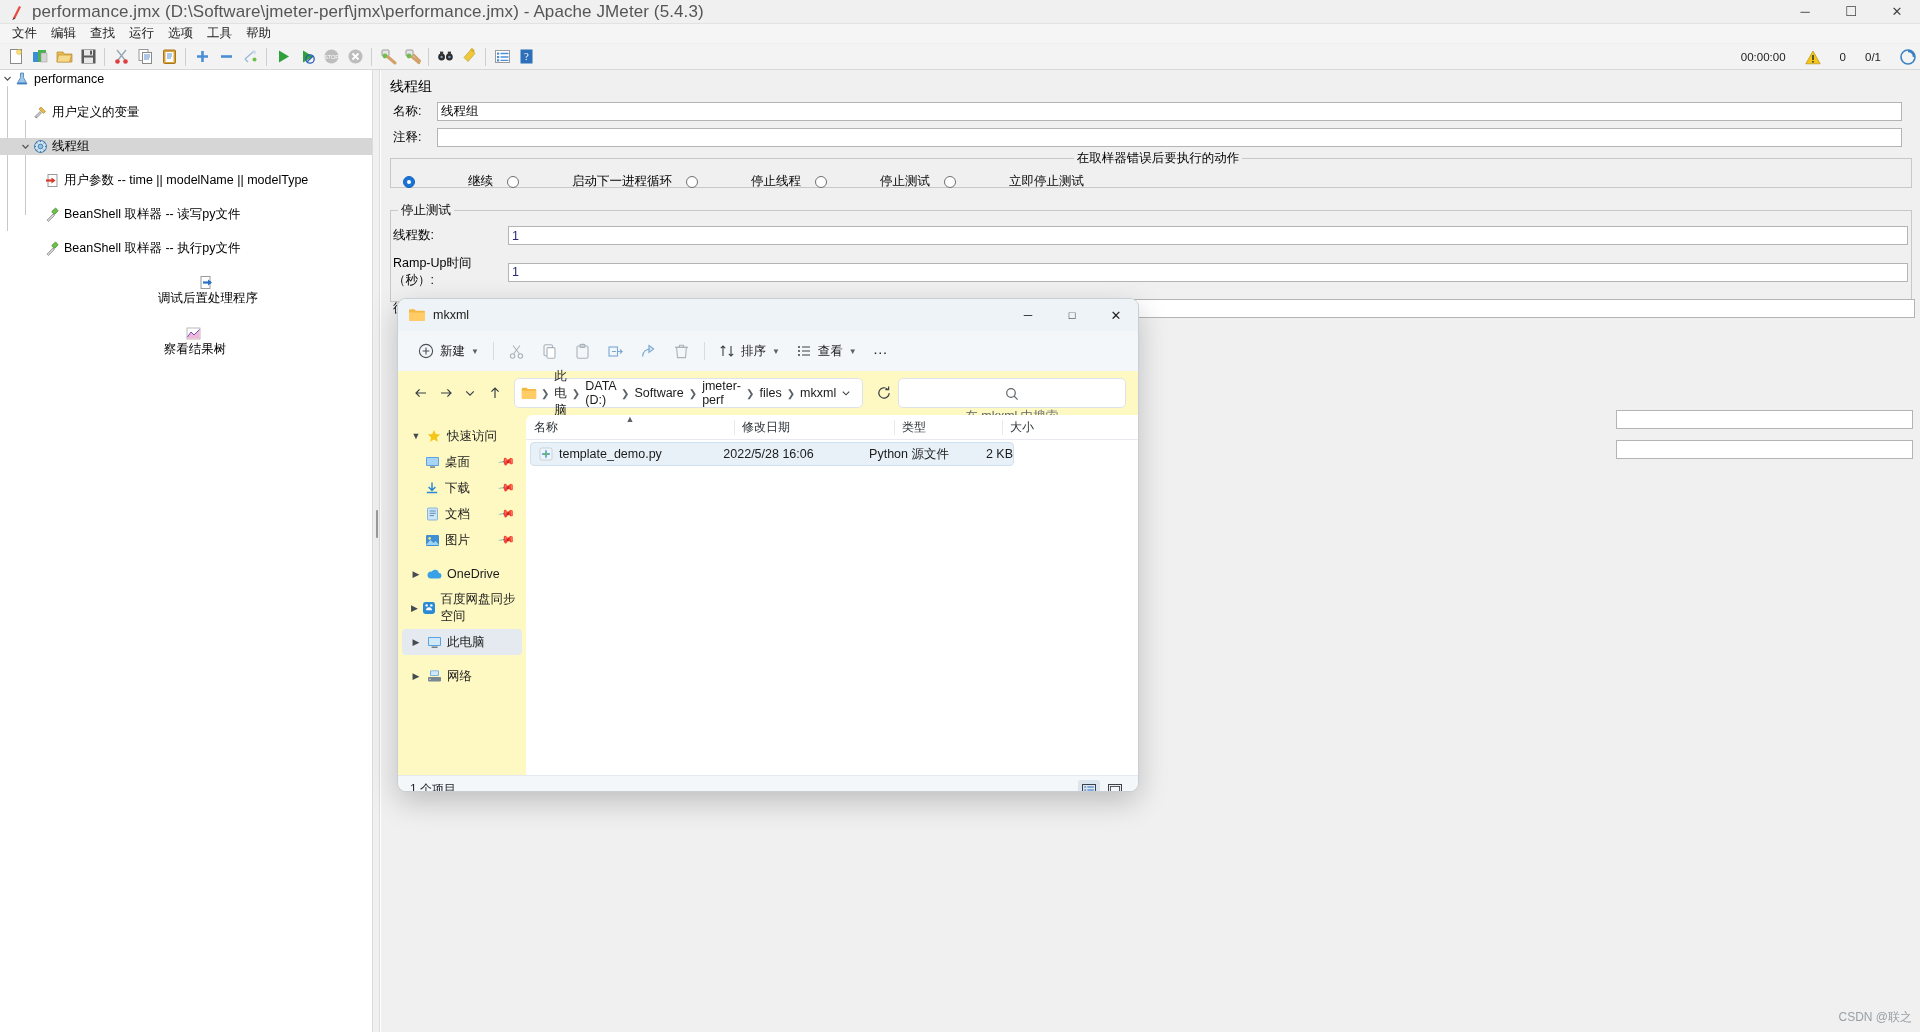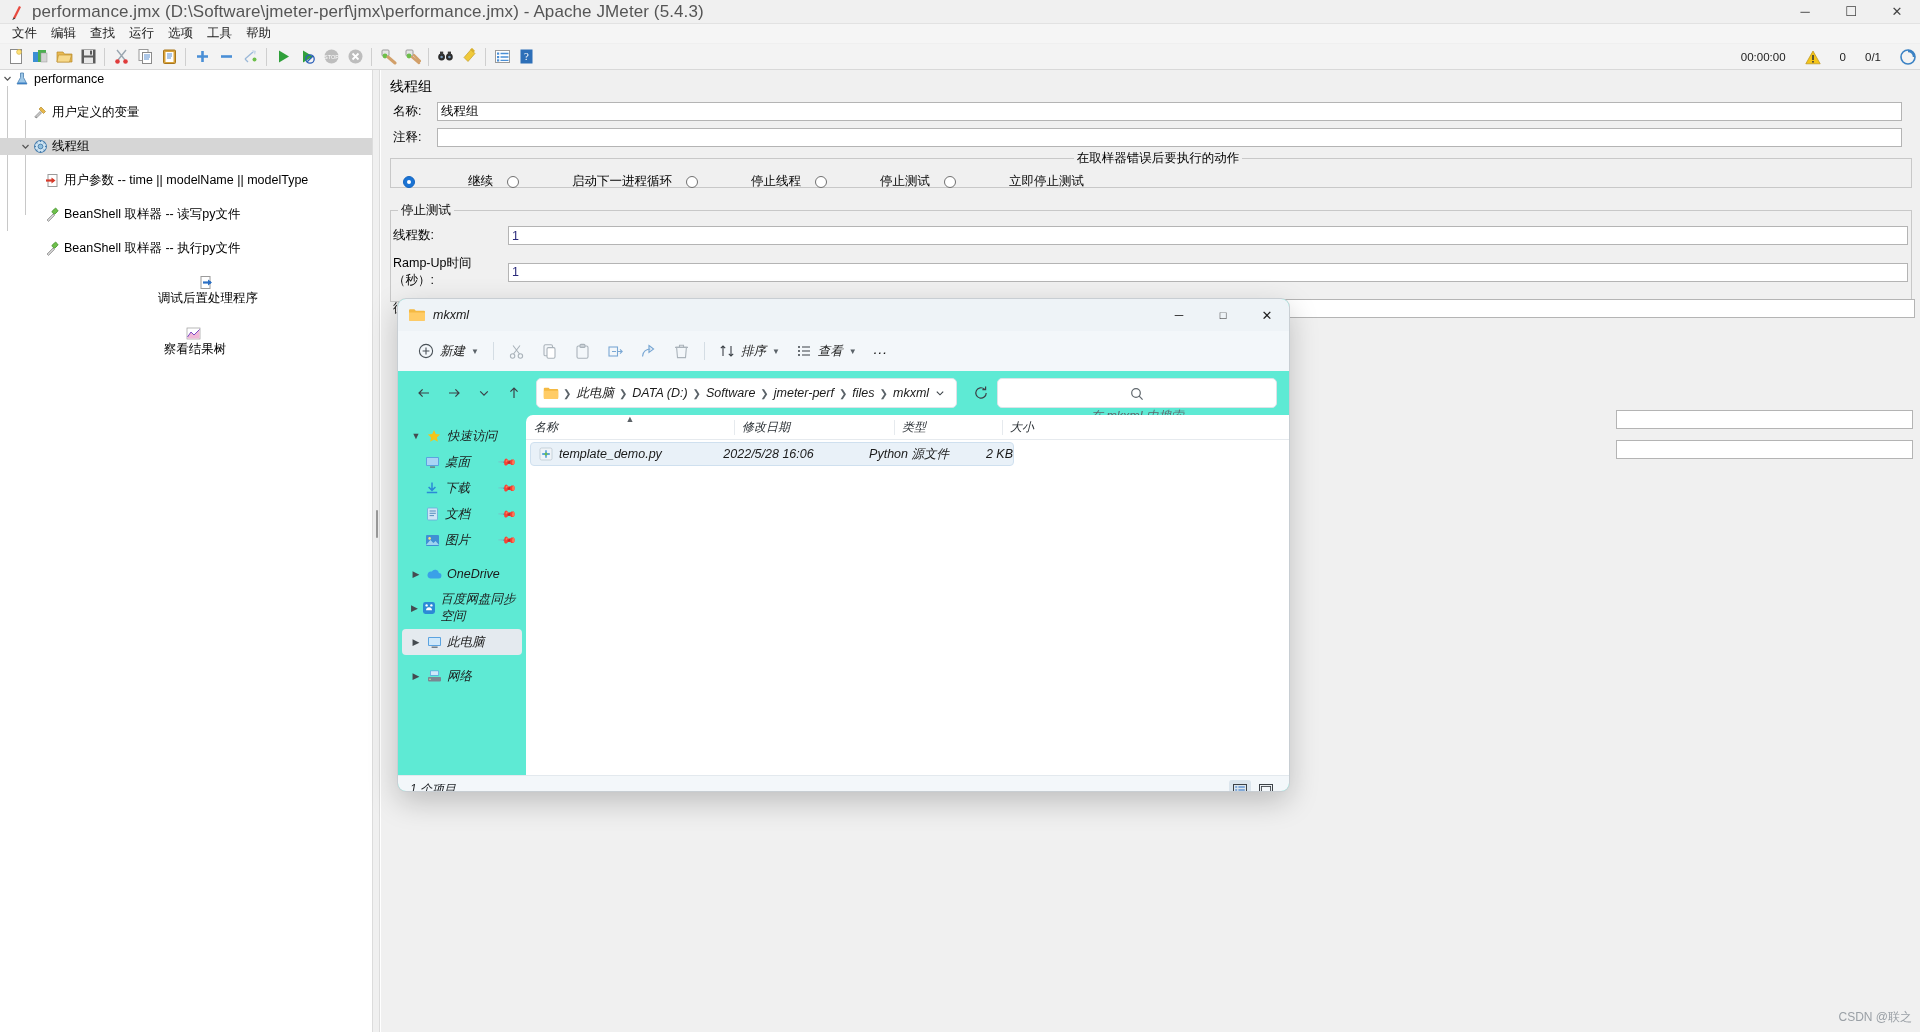--- a/index.html
+++ b/index.html
@@ -100,25 +100,24 @@
   }
   .rdo.on { border:1px solid #1565c0; background:#1a73d4; }
   .rdo.on::after {
     content:""; position:absolute; left:3px; top:3px; width:4px; height:4px;
     border-radius:50%; background:#fff;
   }
   .chk { width:11px; height:11px; border:1px solid #707070; background:#fff; margin-right:5px; }
 
   
   .ex-win {
-    position:absolute; left:398px; top:299px; width:891px; height:492px;
-    background:#5eead4; border-radius:8px;
+    position:absolute; left:398px; top:299px; width:740px; height:492px;
+    background:#fef9c3; border-radius:8px;
     box-shadow:0 0 0 1px #c8ced3, 0 10px 30px rgba(0,0,0,0.22);
     overflow:hidden;
-    font-style:italic;
   }
   .ex-title {
     height:32px; display:flex; align-items:center; background:#eef3f7;
   }
   .ex-title .fico { margin-left:10px; width:18px; height:18px; display:flex; align-items:center; }
   .ex-title .ttxt { margin-left:7px; font-size:12.5px; color:#1b1b1b; }
   .ex-wc { margin-left:auto; display:flex; height:32px; }
   .ex-wc div { width:44px; height:32px; display:flex; align-items:center; justify-content:center; color:#202020; }
 
   .ex-toolbar {

